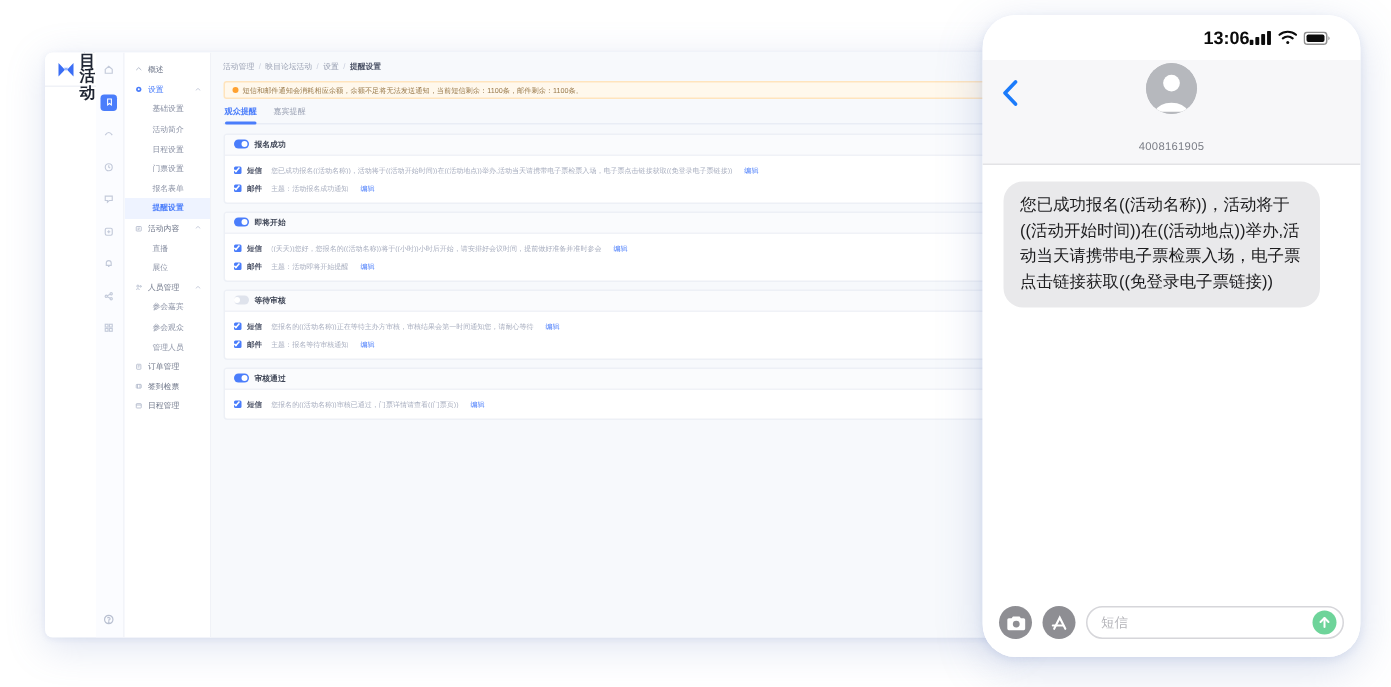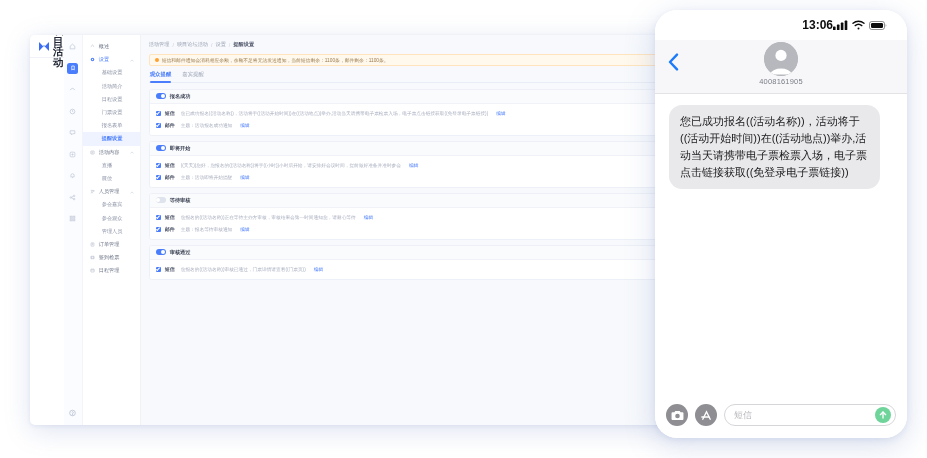--- a/index.html
+++ b/index.html
@@ -159,21 +159,21 @@
     display:flex; flex-direction:column; align-items:center;
   }
   .ph-back {
     position:absolute; left:13px; top:13px; color:#1b7bfb;
   }
   .ph-avatar {
     width:34px; height:34px; border-radius:50%; background:#b6b8bd;
     display:flex; align-items:flex-end; justify-content:center; overflow:hidden;
   }
   .ph-avatar svg { display:block; }
-  .ph-num { font-size:7.5px; color:#7b7e87; margin-top:1px; letter-spacing:.2px;}
+  .ph-num { font-size:7.5px; color:#7b7e87; margin-top:17px; letter-spacing:.2px;}
 
   .ph-thread { flex:1; background:#fff; padding:11px 14px 0; min-height:0;}
   .bubble {
     background:#e9e9eb; color:#1c1c1e; border-radius:13px;
     padding:8px 11px; font-size:11px; line-height:1.55;
     max-width:94%; word-break:break-all;
   }
 
   .ph-input {
     flex:0 0 auto; padding:8px 11px 12px; background:#fff;

